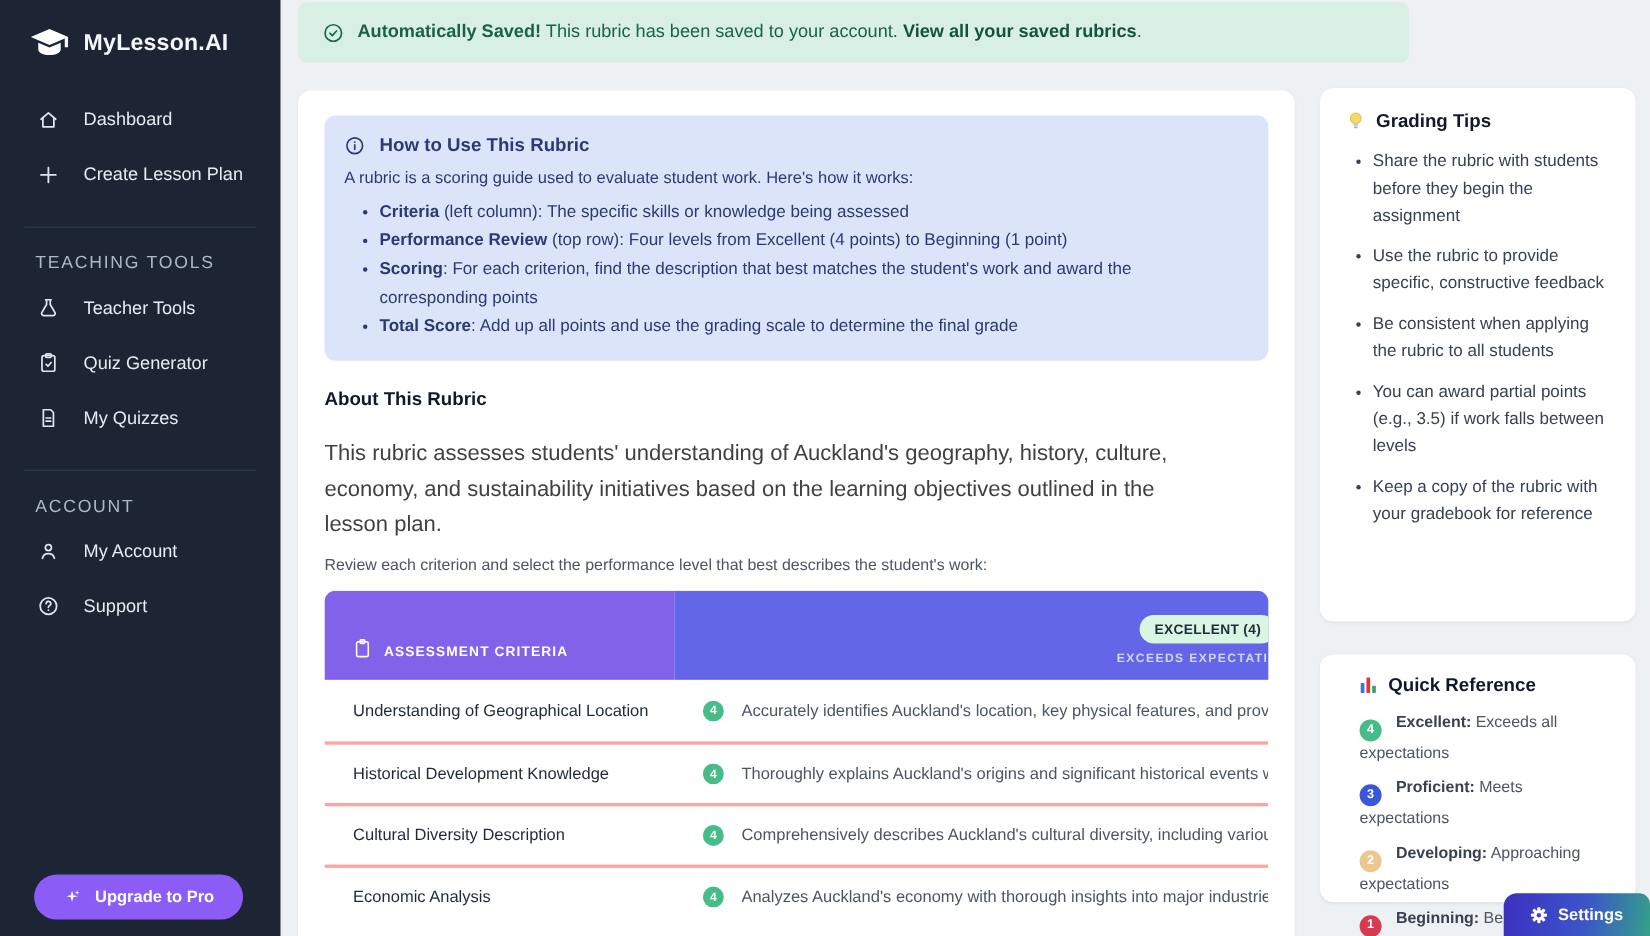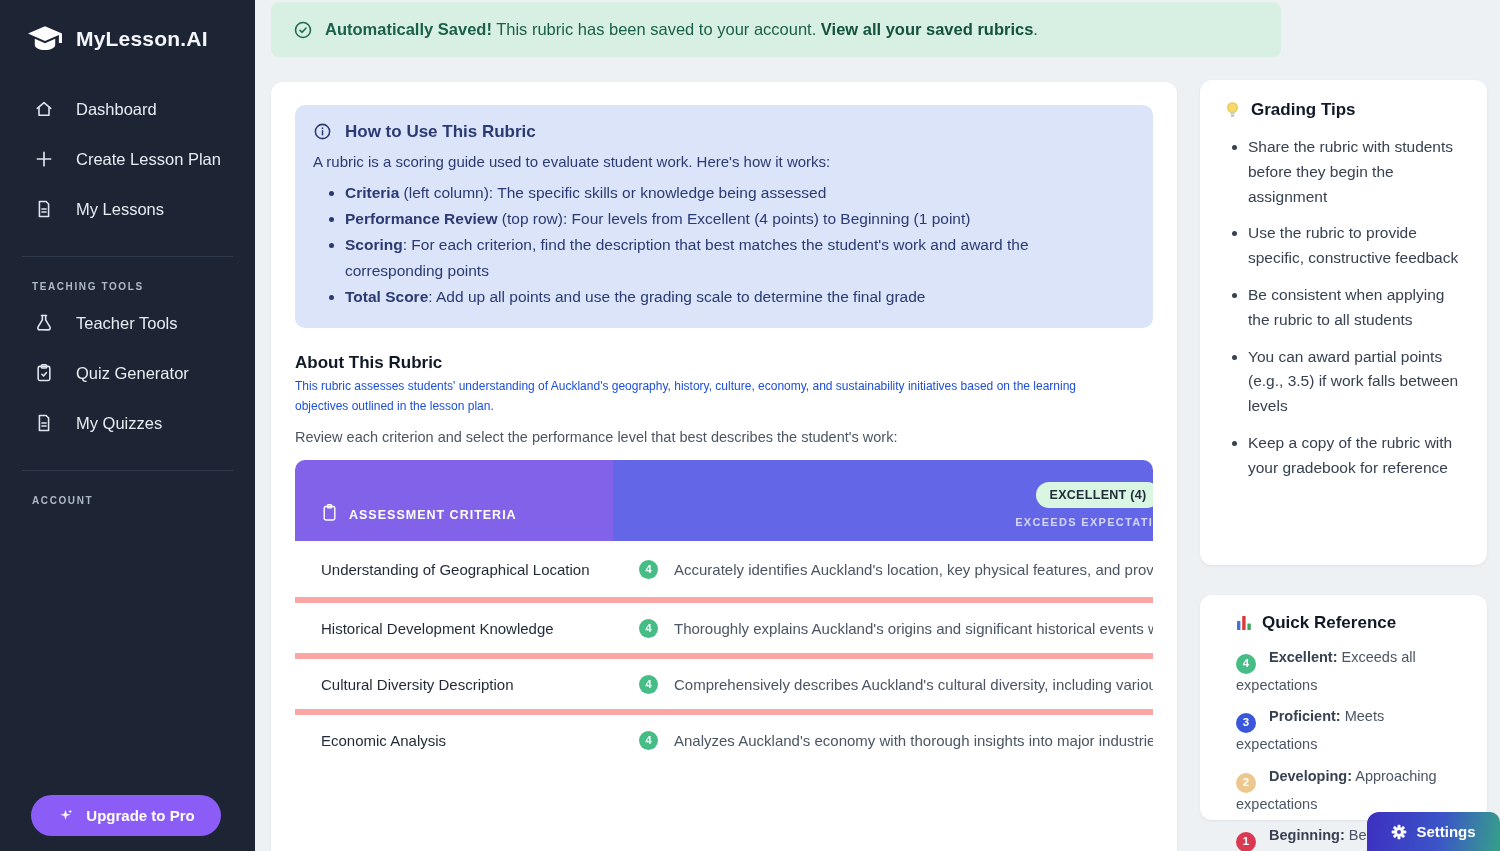--- a/index.html
+++ b/index.html
@@ -20,21 +20,21 @@
   .logo-row { display:flex; align-items:center; gap:14px; padding:26px 0 0 28px; }
   .logo-text { font-size:21px; font-weight:700; letter-spacing:.2px; color:#f4f6fa; }
   .nav-group { margin-top:32px; }
   .nav-item {
     display:flex; align-items:center; gap:22px; height:50px; padding-left:34px;
     font-size:16.5px; font-weight:500; color:#e7ebf2; cursor:pointer;
   }
   .nav-icon { width:20px; height:20px; flex:none; color:#dfe5ee; }
   .side-divider { height:1px; background:#303b4e; margin:22px 22px 0 22px; }
   .section-label {
-    padding:24px 0 6px 32px; font-size:10px; font-weight:700;
+    padding:24px 0 6px 32px; font-size:16px; font-weight:400;
     letter-spacing:1.6px; color:#aeb9c8;
   }
   .upgrade-btn {
     position:absolute; left:31px; bottom:15px; width:190px; height:41px;
     background:#8b5cf6; border:none; border-radius:21px; color:#fff;
     font-family:"Liberation Sans", sans-serif; font-size:15px; font-weight:700;
     display:flex; align-items:center; justify-content:center; gap:12px; cursor:pointer;
   }
 
   
@@ -49,28 +49,28 @@
   
   .main-card {
     position:absolute; left:271px; top:82px; width:906px; height:769px;
     background:#ffffff; border-radius:12px 12px 0 0; padding:23px 24px 0 24px;
     box-shadow:0 1px 3px rgba(15,23,42,.06); overflow:hidden;
   }
   .info-box {
     background:#dbe4f8; border-radius:10px; padding:17px 24px 18px 18px;
     color:#2b3a72;
   }
-  .info-title-row { display:flex; gap:13px; font-size:17px; font-weight:700; }
+  .info-title-row { display:flex; align-items:center; gap:13px; font-size:17px; font-weight:700; }
   .info-intro { margin-top:11px; font-size:15px; }
   .info-box ul { margin:10px 0 0 0; padding-left:32px; }
   .info-box li { font-size:15.5px; line-height:1.68; }
   .info-box li b { font-weight:700; }
 
   .about-title { margin-top:25px; font-size:17px; font-weight:700; color:#111827; }
-  .about-text { margin-top:4px; font-size:12px; line-height:1.62; color:#1d4ed8; max-width:800px; }
+  .about-text { margin-top:23px; font-size:20px; line-height:1.62; color:#404040; max-width:800px; }
 
   .scoring-title { margin-top:40px; font-size:18px; font-weight:700; color:#111827; }
   .scoring-sub { margin-top:13px; font-size:14.5px; color:#4b5563; }
 
   .rubric-table { margin-top:15px; width:858px; overflow:hidden; border-radius:10px 10px 0 0; }
   .thead { display:flex; height:81px; }
   .th-criteria {
     width:318px; flex:none; background:#8162e8; display:flex; align-items:flex-end;
     gap:11px; padding:0 0 19px 26px; color:#fff;
   }
@@ -81,21 +81,21 @@
   }
   .level-badge {
     background:#d9f6e2; color:#222c3a; font-size:12.5px; font-weight:700;
     padding:6px 14px; border-radius:14px; letter-spacing:.3px; white-space:nowrap;
   }
   .level-sub {
     color:rgba(255,255,255,.72); font-size:11px; font-weight:600;
     letter-spacing:1.3px; white-space:nowrap;
   }
   .tr { display:flex; height:56px; align-items:center; }
-  .tr + .tr { border-top:6px solid #fca5a5; }
+  .tr + .tr { border-top:3px solid #fca5a5; }
   .td-criterion { width:318px; flex:none; padding-left:26px; font-size:15px; font-weight:500; color:#1f2937; }
   .td-desc { flex:1; min-width:0; display:flex; align-items:center; gap:16px; padding-left:26px; overflow:hidden; }
   .points-badge {
     width:19px; height:19px; border-radius:50%; background:#46bd86; color:#fff;
     font-size:11px; font-weight:700; display:flex; align-items:center; justify-content:center; flex:none;
   }
   .row-desc { font-size:15px; color:#4b5563; white-space:nowrap; overflow:hidden; }
 
   
   .side-card {
@@ -154,29 +154,20 @@
       <span>Dashboard</span>
     </div>
     <div class="nav-item">
       <span class="nav-icon">
         <svg viewBox="0 0 24 24" fill="none" stroke="currentColor" stroke-width="2" stroke-linecap="round">
           <path d="M12 4v16M4 12h16"></path>
         </svg>
       </span>
       <span>Create Lesson Plan</span>
     </div>
-    <div class="nav-item">
-      <span class="nav-icon">
-        <svg viewBox="0 0 24 24" fill="none" stroke="currentColor" stroke-width="1.9" stroke-linecap="round" stroke-linejoin="round">
-          <path d="M6.5 3h8l3 3v15h-11z"></path>
-            <path d="M9.5 12h5M9.5 15.5h5"></path>
-        </svg>
-      </span>
-      <span>My Lessons</span>
-    </div>
   </div>
 
   <div class="side-divider"></div>
   <div class="section-label">TEACHING TOOLS</div>
 
   <div>
     <div class="nav-item">
       <span class="nav-icon">
         <svg viewBox="0 0 24 24" fill="none" stroke="currentColor" stroke-width="1.9" stroke-linecap="round" stroke-linejoin="round">
           <path d="M9 3h6"></path>
@@ -202,20 +193,41 @@
             <path d="M9.5 12h5M9.5 15.5h5"></path>
         </svg>
       </span>
       <span>My Quizzes</span>
     </div>
   </div>
 
   <div class="side-divider"></div>
   <div class="section-label">ACCOUNT</div>
 
+  <div>
+    <div class="nav-item">
+      <span class="nav-icon">
+        <svg viewBox="0 0 24 24" fill="none" stroke="currentColor" stroke-width="1.9" stroke-linecap="round">
+          <circle cx="12" cy="8.2" r="3.3"></circle>
+            <path d="M5.5 19.8c.8-3.7 3.4-5.1 6.5-5.1s5.7 1.4 6.5 5.1"></path>
+        </svg>
+      </span>
+      <span>My Account</span>
+    </div>
+    <div class="nav-item">
+      <span class="nav-icon">
+        <svg viewBox="0 0 24 24" fill="none" stroke="currentColor" stroke-width="1.9" stroke-linecap="round">
+          <circle cx="12" cy="12" r="9"></circle>
+          <path d="M9.6 9.3a2.5 2.5 0 1 1 3.4 2.33c-.8.33-1 .8-1 1.67"></path>
+          <circle cx="12" cy="16.4" r="1.05" fill="currentColor" stroke="none"></circle>
+        </svg>
+      </span>
+      <span>Support</span>
+    </div>
+  </div>
 
   <button class="upgrade-btn">
     <span>
       <svg width="17" height="17" viewBox="0 0 24 24" fill="#ffffff">
         <path d="M12 4l1.7 5.6L19.4 11l-5.7 1.4L12 18l-1.7-5.6L4.6 11l5.7-1.4z"></path>
         <path d="M18.6 3.4l.7 2.2 2.2.7-2.2.7-.7 2.2-.7-2.2-2.2-.7 2.2-.7z"></path>
       </svg>
     </span>
     <span>Upgrade to Pro</span>
   </button>

